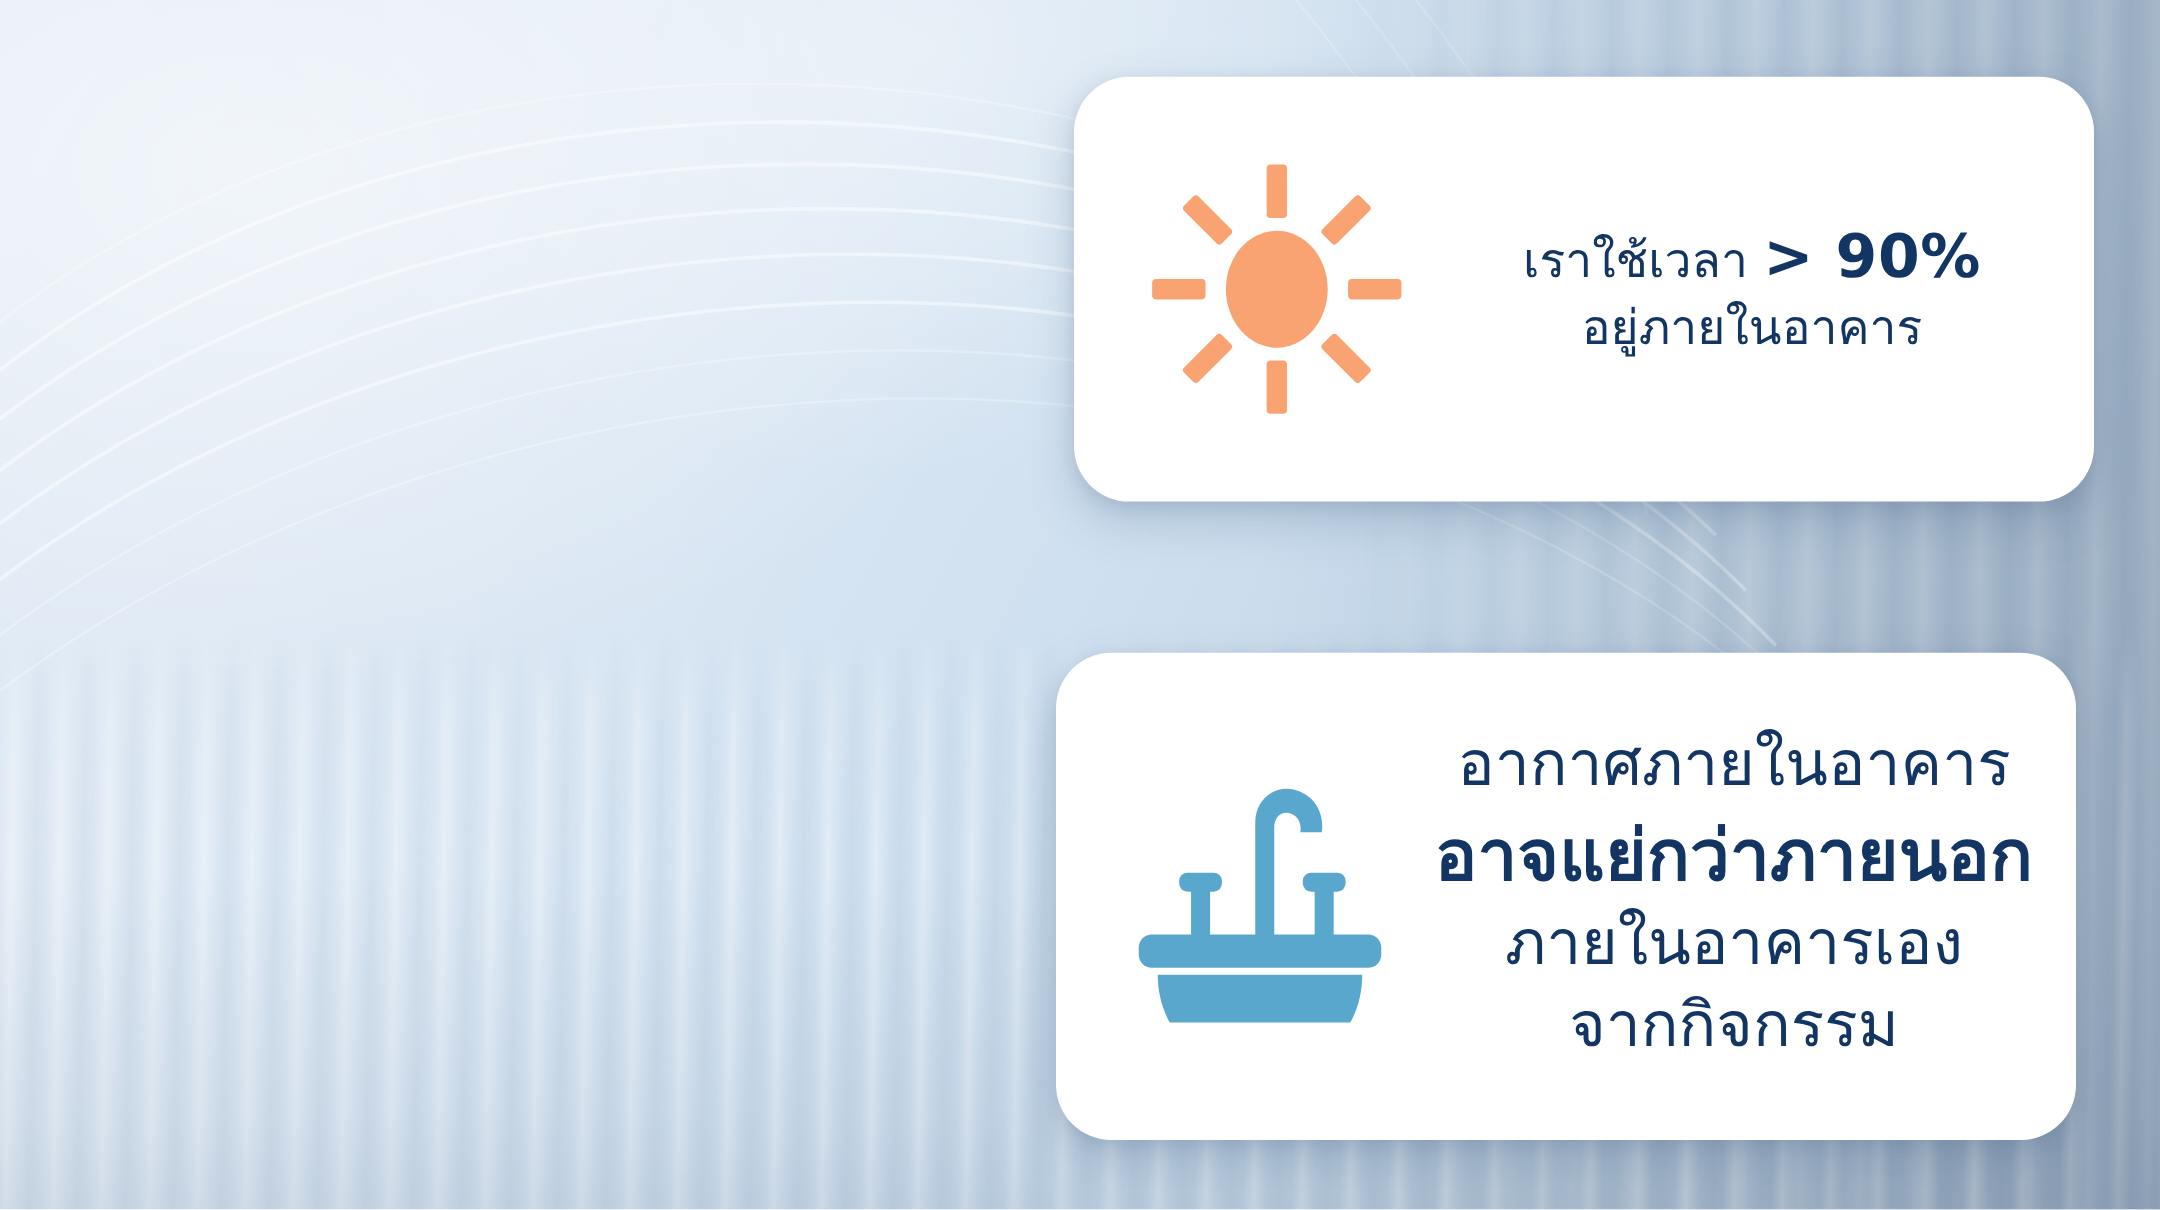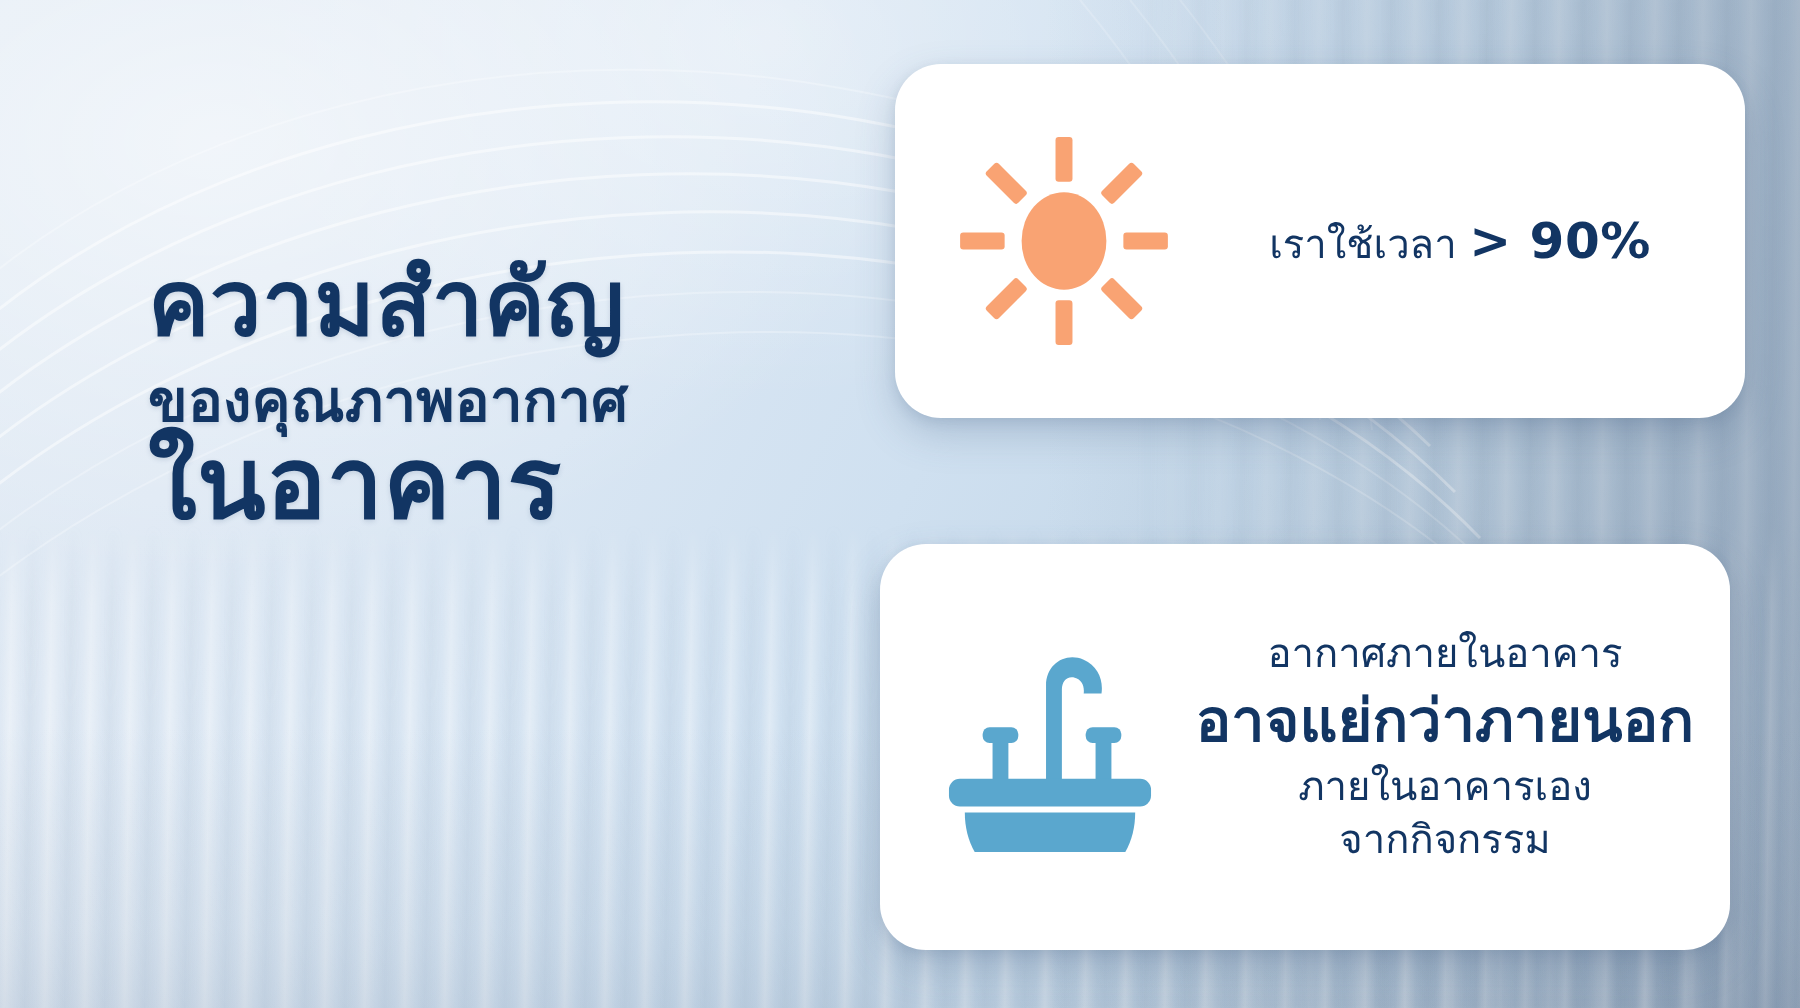--- a/index.html
+++ b/index.html
@@ -110,21 +110,21 @@
     flex:1 1 auto;
     text-align:center;
     color:#123563;
     line-height:1.34;
   }
   .t-line { display:block; white-space:nowrap; }
 
   #card-sun .t-line  { font-size:40px; font-weight:500; }
   #card-sun .t-strong{ font-size:50px; font-weight:800; letter-spacing:.5px; }
 
-  #card-sink .t-line   { font-size:40px; font-weight:500; }
+  #card-sink .t-line   { font-size:52px; font-weight:500; }
   #card-sink .t-bold   { font-size:59px; font-weight:800; letter-spacing:.2px; }
 
   
   .sun-svg, .sink-svg { display:block; }
 </style>
 </head>
 <body>
 
 <div id="stage">
 
@@ -150,44 +150,40 @@
         <path d="M1180,0 C 1284,132 1354,266 1372,430"></path>
       </g>
     </svg>
   </div>
 
   <div class="bg-layer bg-flutes-right"></div>
   <div class="bg-layer bg-flutes"></div>
   <div class="bg-layer bg-rightshade"></div>
   <div class="bg-layer bg-bottomshade"></div>
 
-  <div id="headline">
-    <span class="hl-line hl-1">ความสำคัญ</span>
-    <span class="hl-line hl-2">ของคุณภาพอากาศ</span>
-    <span class="hl-line hl-3">ในอาคาร</span>
-  </div>
 
   <div class="card" id="card-sun">
     <div class="card-icon">
       <svg class="sun-svg" width="212" height="212" viewBox="0 0 200 200" aria-hidden="true">
         <g fill="#F9A373">
           <ellipse cx="100" cy="100" rx="40" ry="46"></ellipse>
           <rect x="92" y="2" width="16" height="42" rx="3"></rect>
           <rect x="92" y="156" width="16" height="42" rx="3"></rect>
           <rect x="2" y="92" width="42" height="16" rx="3"></rect>
           <rect x="156" y="92" width="42" height="16" rx="3"></rect>
           <rect x="92" y="2" width="16" height="42" rx="3" transform="rotate(45 100 100)"></rect>
           <rect x="92" y="156" width="16" height="42" rx="3" transform="rotate(45 100 100)"></rect>
           <rect x="92" y="2" width="16" height="42" rx="3" transform="rotate(-45 100 100)"></rect>
           <rect x="92" y="156" width="16" height="42" rx="3" transform="rotate(-45 100 100)"></rect>
         </g>
       </svg>
     </div>
     <div class="card-text">
       <span class="t-line"><span>เราใช้เวลา </span><span class="t-strong">&gt; 90%</span></span>
+      <span class="t-line">อยู่ภายในอาคาร</span>
     </div>
   </div>
 
   <div class="card" id="card-sink">
     <div class="card-icon">
       <svg class="sink-svg" width="238" height="210" viewBox="0 0 240 212" aria-hidden="true">
         <g fill="#5AA7CE">
 
           <path d="M116 140 L116 44 C116 22 136 10 154 18 C168 24 174 38 172 52 L154 52 C155 44 152 38 145 36 C137 34 132 40 132 48 L132 140 Z"></path>
 

